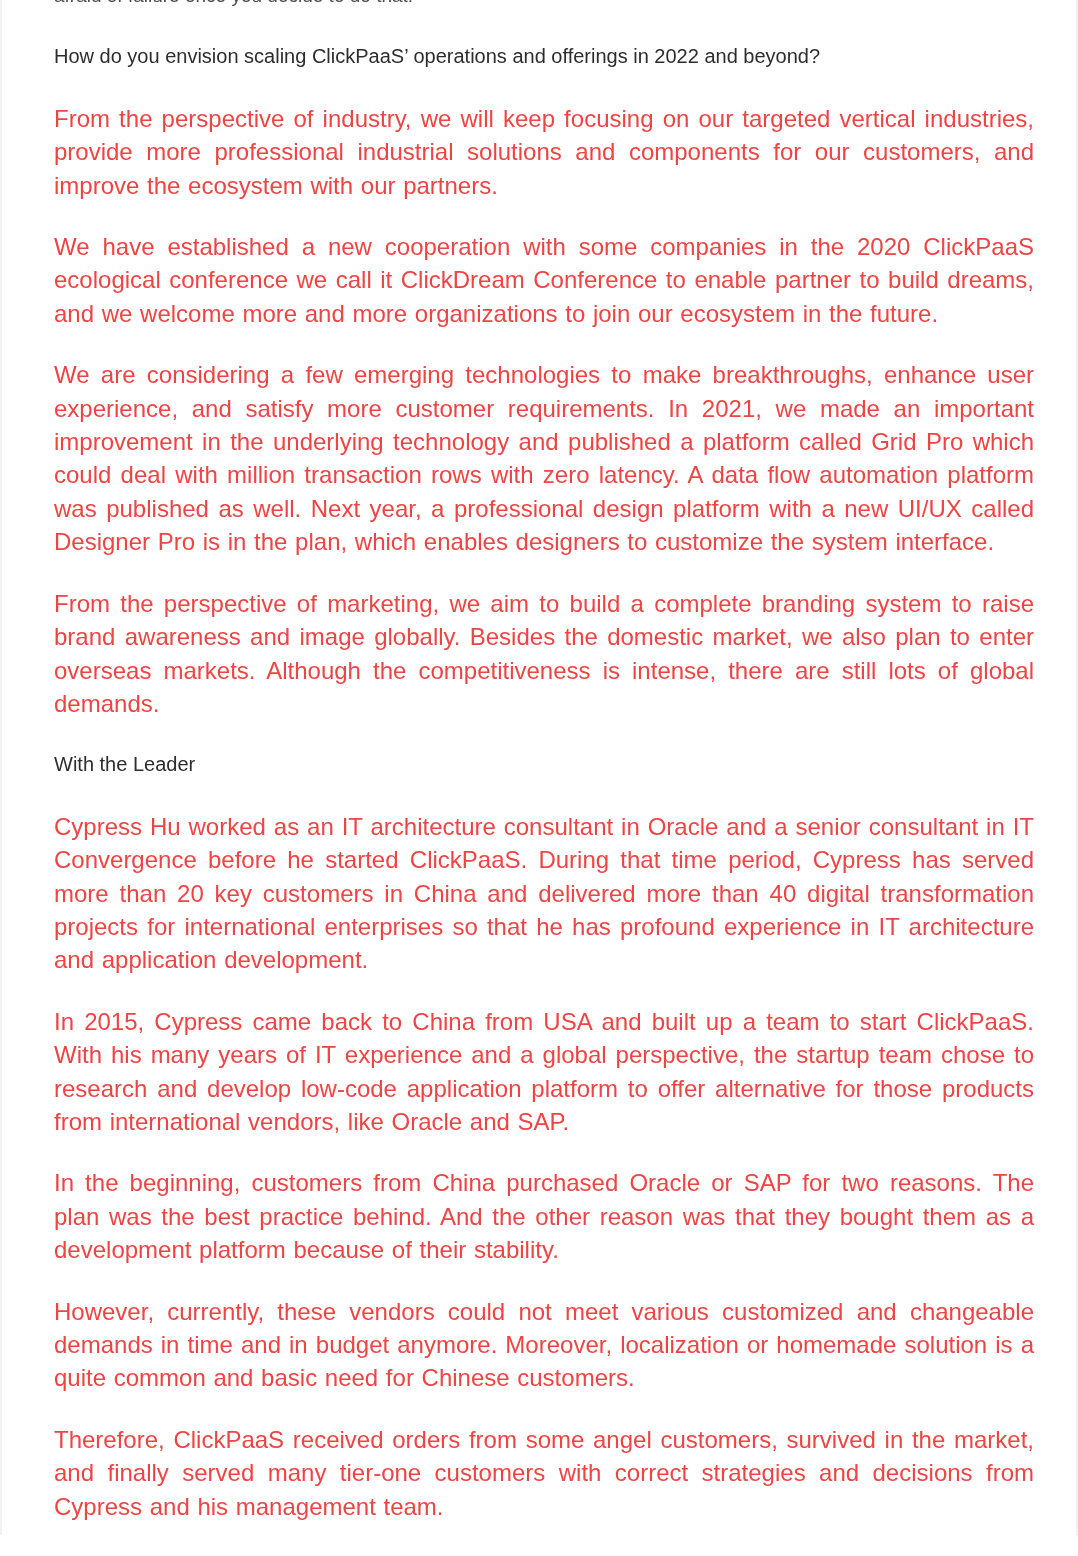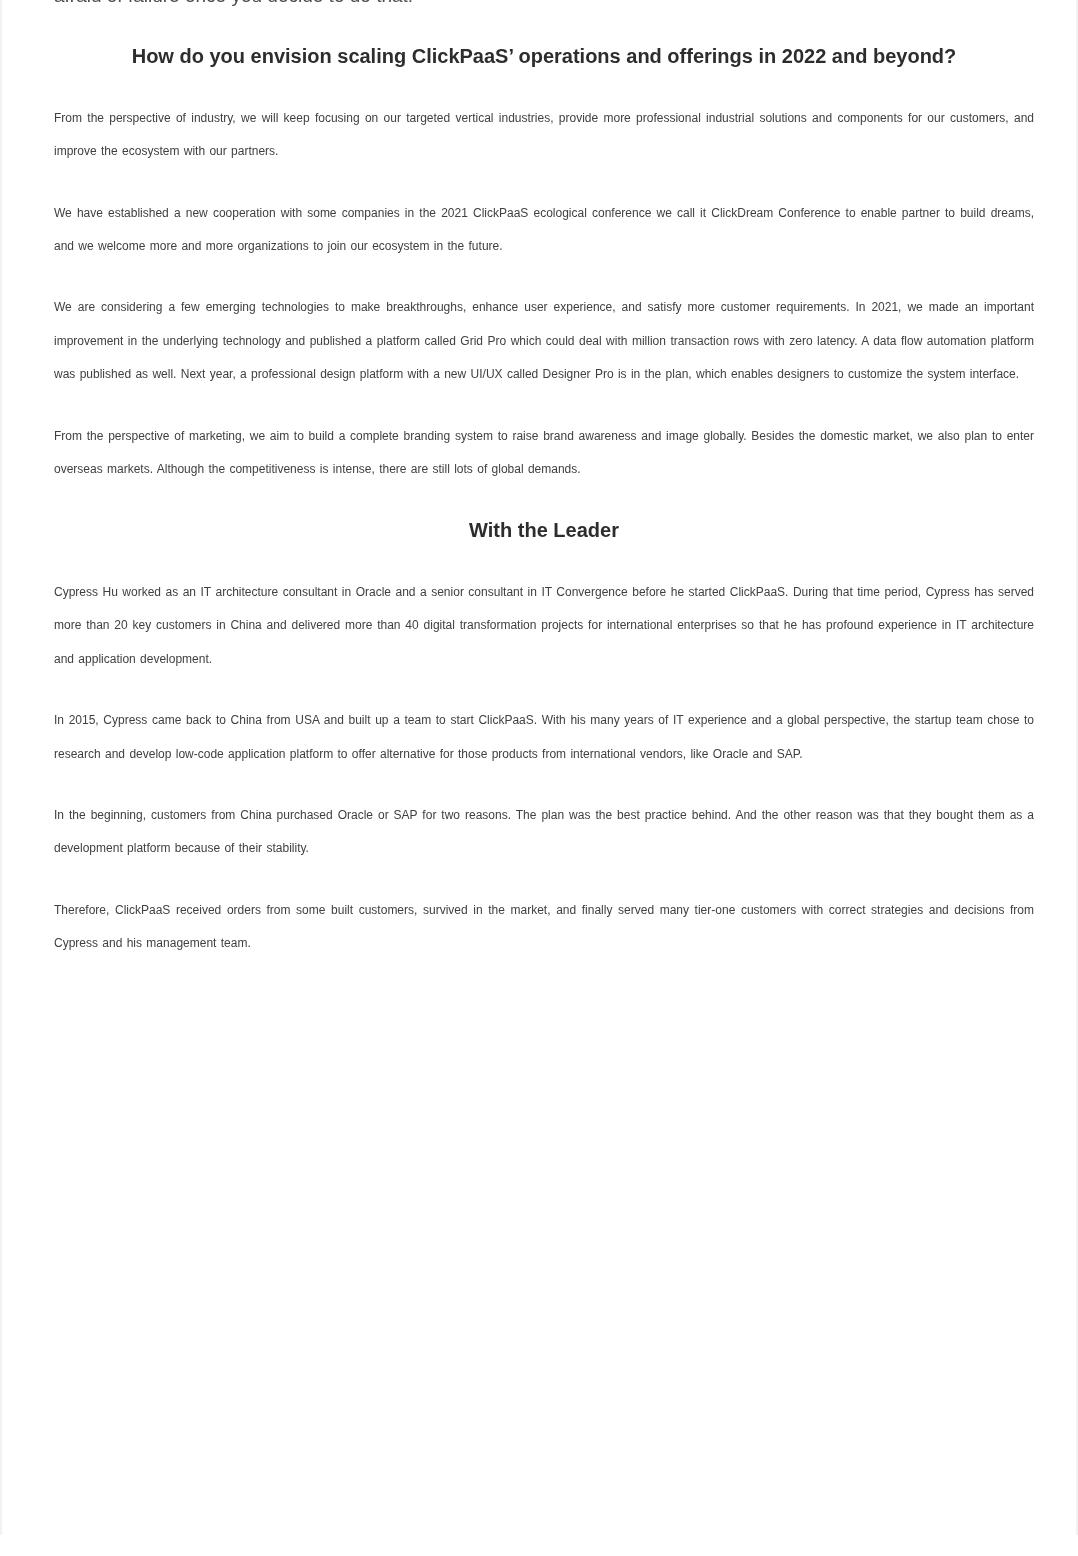--- a/index.html
+++ b/index.html
@@ -14,63 +14,64 @@
     box-sizing: border-box;
     width: 1078px;
     height: 1556px;
     padding: 0 42px 0 52px;
     border-left: 2px solid #f2f2f2;
     border-right: 2px solid #f2f2f2;
     background: #ffffff;
     font-family: "Liberation Sans", sans-serif;
   }
   .para {
-    font-size: 12px;
+    font-size: 24px;
     line-height: 33.4px;
-    color: #404040;
+    color: #ef4444;
     text-align: justify;
     margin: 0 0 28px 0;
     word-spacing: 1px;
   }
   .partial-line {
     font-size: 19px;
     line-height: 33.4px;
     color: #4c4c4c;
     margin: -21px 0 28px 0;
     text-align: left;
   }
   .heading {
     font-size: 20px;
     line-height: 33.4px;
-    font-weight: bold;
+    font-weight: normal;
     color: #2d2d2d;
     margin: 0 0 28px 0;
-    text-align: center;
+    text-align: left;
   }
 </style>
 </head>
 <body>
 
 <div class="page">
   <div class="partial-line">afraid of failure once you decide to do that!</div>
 
   <h2 class="heading">How do you envision scaling ClickPaaS’ operations and offerings in 2022 and beyond?</h2>
 
   <p class="para">From the perspective of industry, we will keep focusing on our targeted vertical industries, provide more professional industrial solutions and components for our customers, and improve the ecosystem with our partners.</p>
 
-  <p class="para">We have established a new cooperation with some companies in the 2021 ClickPaaS ecological conference we call it ClickDream Conference to enable partner to build dreams, and we welcome more and more organizations to join our ecosystem in the future.</p>
+  <p class="para">We have established a new cooperation with some companies in the 2020 ClickPaaS ecological conference we call it ClickDream Conference to enable partner to build dreams, and we welcome more and more organizations to join our ecosystem in the future.</p>
 
   <p class="para">We are considering a few emerging technologies to make breakthroughs, enhance user experience, and satisfy more customer requirements. In 2021, we made an important improvement in the underlying technology and published a platform called Grid Pro which could deal with million transaction rows with zero latency. A data flow automation platform was published as well. Next year, a professional design platform with a new UI/UX called Designer Pro is in the plan, which enables designers to customize the system interface.</p>
 
   <p class="para">From the perspective of marketing, we aim to build a complete branding system to raise brand awareness and image globally. Besides the domestic market, we also plan to enter overseas markets. Although the competitiveness is intense, there are still lots of global demands.</p>
 
   <h2 class="heading">With the Leader</h2>
 
   <p class="para">Cypress Hu worked as an IT architecture consultant in Oracle and a senior consultant in IT Convergence before he started ClickPaaS. During that time period, Cypress has served more than 20 key customers in China and delivered more than 40 digital transformation projects for international enterprises so that he has profound experience in IT architecture and application development.</p>
 
   <p class="para">In 2015, Cypress came back to China from USA and built up a team to start ClickPaaS. With his many years of IT experience and a global perspective, the startup team chose to research and develop low-code application platform to offer alternative for those products from international vendors, like Oracle and SAP.</p>
 
   <p class="para">In the beginning, customers from China purchased Oracle or SAP for two reasons. The plan was the best practice behind. And the other reason was that they bought them as a development platform because of their stability.</p>
 
+  <p class="para">However, currently, these vendors could not meet various customized and changeable demands in time and in budget anymore. Moreover, localization or homemade solution is a quite common and basic need for Chinese customers.</p>
 
-  <p class="para">Therefore, ClickPaaS received orders from some built customers, survived in the market, and finally served many tier-one customers with correct strategies and decisions from Cypress and his management team.</p>
+  <p class="para">Therefore, ClickPaaS received orders from some angel customers, survived in the market, and finally served many tier-one customers with correct strategies and decisions from Cypress and his management team.</p>
 
 </div>
 
 </body></html>

